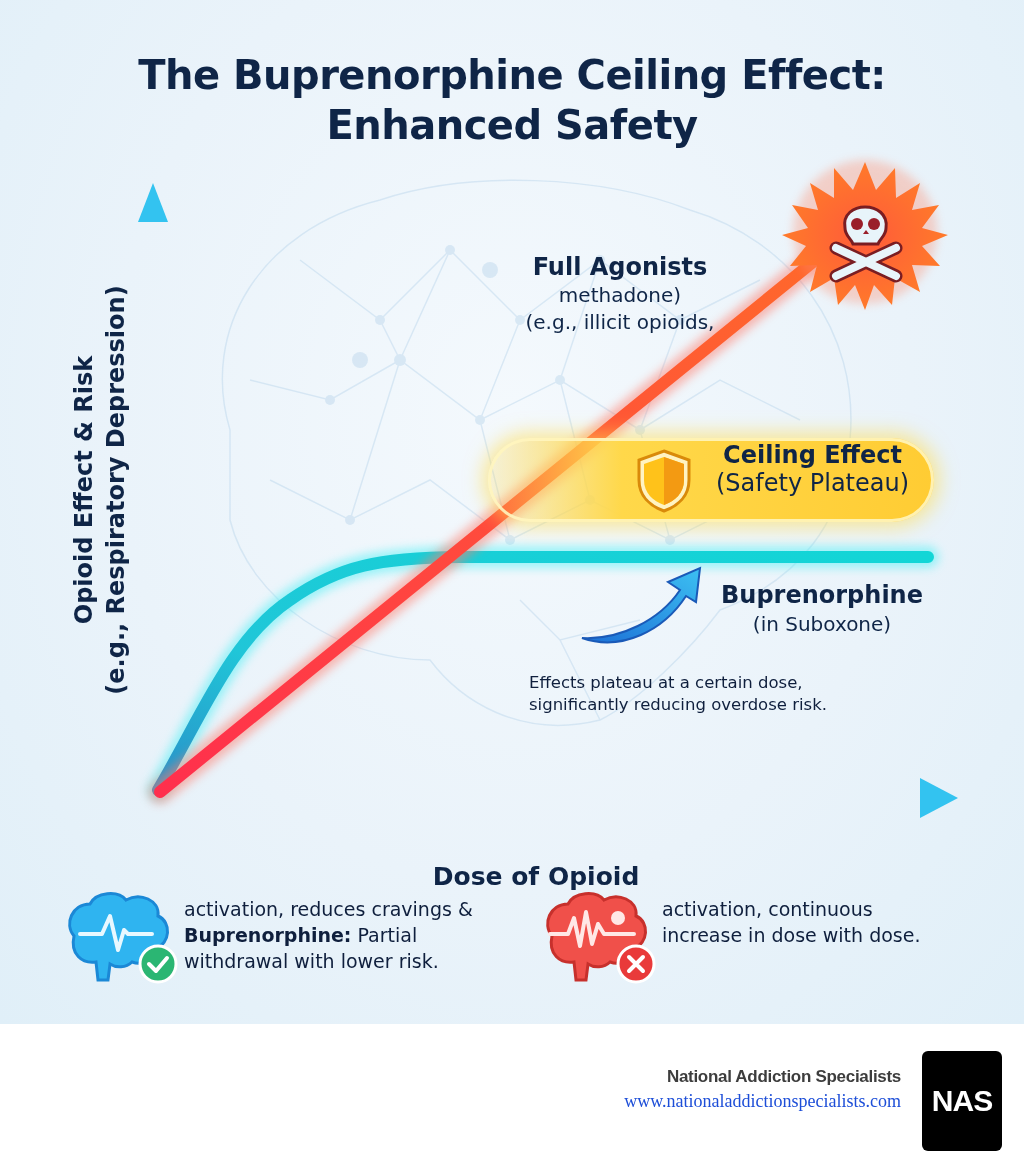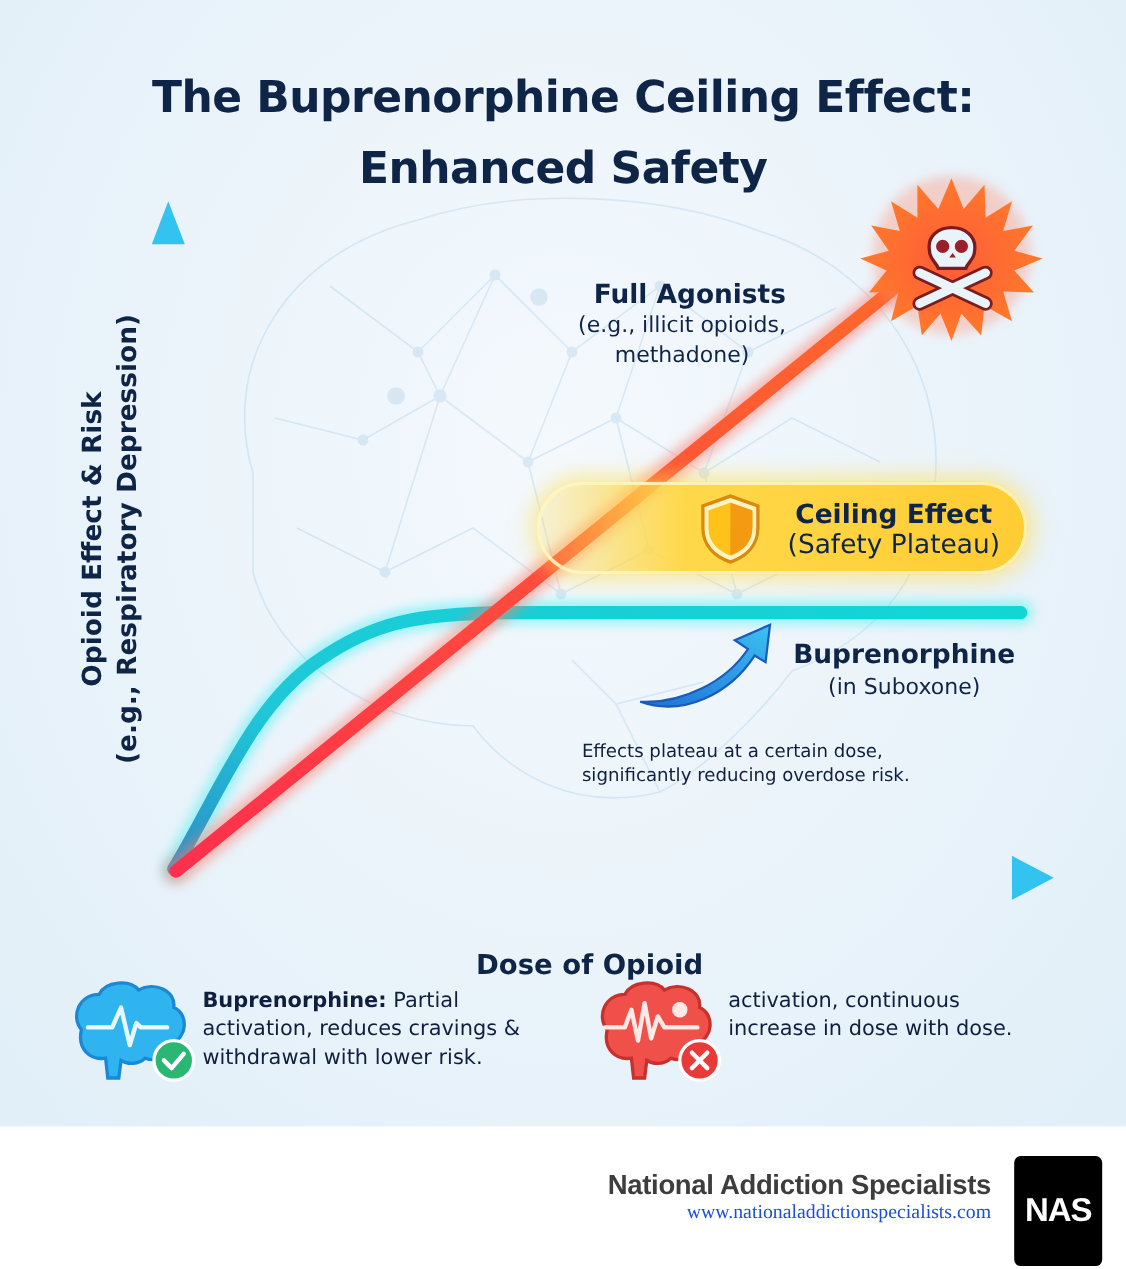--- a/index.html
+++ b/index.html
@@ -13,46 +13,46 @@
     .canvas {
       position: absolute; left: 0; top: 0; width: 1024px; height: 1024px;
       background: radial-gradient(ellipse at 50% 40%, #f4f9fd 0%, #eaf3fa 55%, #e0eff8 100%);
       overflow: hidden;
     }
     .title {
       position: absolute; left: 0; top: 50px; width: 1024px;
       text-align: center; font-weight: bold; font-size: 40px; line-height: 50px;
       color: #0f2547; letter-spacing: -0.5px;
     }
-    .title div { white-space: nowrap; margin-top: 14px; }
+    .title div { white-space: nowrap; }
     .chart-svg { position: absolute; left: 0; top: 0; width: 1024px; height: 1024px; }
     .y-label {
       position: absolute; left: 100px; top: 490px;
       transform: translate(-50%, -50%) rotate(-90deg);
       text-align: center; font-weight: bold; font-size: 24px; line-height: 32px;
       color: #0f2547; white-space: nowrap;
     }
     .x-label {
       position: absolute; left: 536px; top: 862px; transform: translateX(-50%);
       font-weight: bold; font-size: 25px; color: #0f2547; white-space: nowrap;
     }
     .lbl-full {
       position: absolute; left: 620px; top: 252px; transform: translateX(-50%);
       text-align: center; white-space: nowrap; color: #0f2547;
     }
-    .lbl-full .h { font-weight: bold; font-size: 24px; line-height: 30px; text-align: right; }
+    .lbl-full .h { font-weight: bold; font-size: 24px; line-height: 30px; }
     .lbl-full .s { font-size: 20px; line-height: 27px; }
     .ceiling {
       position: absolute; left: 488px; top: 438px; width: 446px; height: 84px;
       border-radius: 42px;
       background: linear-gradient(90deg, rgba(255,214,70,0.2) 0%, #ffd84a 30%, #ffcc33 100%);
       box-shadow: 0 0 18px 6px rgba(255,220,80,0.55), inset 0 0 0 3px rgba(255,245,190,0.9);
     }
     .ceiling .txt {
-      position: absolute; left: 228px; top: 14px; text-align: center; color: #0f2547; white-space: nowrap;
+      position: absolute; left: 228px; top: 2px; text-align: center; color: #0f2547; white-space: nowrap;
     }
     .ceiling .h { font-weight: bold; font-size: 24px; line-height: 30px; }
     .ceiling .s { font-size: 24px; line-height: 26px; }
     .ceiling .shield { position: absolute; left: 146px; top: 10px; width: 60px; height: 66px; }
     .lbl-bup {
       position: absolute; left: 822px; top: 580px; transform: translateX(-50%);
       text-align: center; white-space: nowrap; color: #0f2547;
     }
     .lbl-bup .h { font-weight: bold; font-size: 24px; line-height: 30px; }
     .lbl-bup .s { font-size: 20px; line-height: 28px; }
@@ -62,21 +62,21 @@
     }
     .legend-item { position: absolute; top: 888px; display: flex; align-items: flex-start; }
     .legend-item .icon { width: 124px; height: 100px; position: relative; }
     .legend-item .text { font-size: 19px; line-height: 26px; color: #0f1f3d; white-space: nowrap; padding-top: 8px; }
     .legend-item .text b { font-weight: bold; }
     .legend-bup { left: 60px; }
     .legend-full { left: 538px; }
     .footer-brand {
       position: absolute; right: 123px; top: 1064px; text-align: right;
     }
-    .footer-brand .name { font-family: "Liberation Sans", sans-serif; font-weight: bold; font-size: 25px; color: #3d3d3d; line-height: 26px; letter-spacing: -0.3px;}
+    .footer-brand .name { font-family: "Liberation Sans", sans-serif; font-weight: bold; font-size: 17px; color: #3d3d3d; line-height: 26px; letter-spacing: -0.3px;}
     .footer-brand .url { font-family: Liberation Serif, serif; font-size: 18px; color: #1d4ed8; line-height: 22px; margin-left: 36px; }
     .nas-logo {
       position: absolute; left: 922px; top: 1051px; width: 80px; height: 100px;
       background: #000; border-radius: 6px; color: #fff;
       display: flex; align-items: center; justify-content: center;
       font-family: "Liberation Sans", sans-serif; font-weight: bold; font-size: 30px; letter-spacing: -1px;
     }
   </style>
 </head>
 <body>
@@ -192,22 +192,22 @@
   </svg>
 
   <div class="y-label">
     <div>Opioid Effect &amp; Risk</div>
     <div>(e.g., Respiratory Depression)</div>
   </div>
   <div class="x-label">Dose of Opioid</div>
 
   <div class="lbl-full">
     <div class="h">Full Agonists</div>
+    <div class="s">methadone)</div>
     <div class="s">(e.g., illicit opioids,</div>
-    <div class="s">methadone)</div>
   </div>
 
   <div class="ceiling">
     <svg class="shield" viewBox="0 0 60 66">
       <path d="M30 3 L55 12 L55 32 C55 48 44 58 30 63 C16 58 5 48 5 32 L5 12 Z" fill="#fff3c2" stroke="#d98a0a" stroke-width="3"></path>
       <path d="M30 9 L50 16 L50 32 C50 45 41 53 30 57 C19 53 10 45 10 32 L10 16 Z" fill="#ffc21a"></path>
       <path d="M30 9 L50 16 L50 32 C50 45 41 53 30 57 Z" fill="#f39a12"></path>
     </svg>
     <div class="txt">
       <div class="h">Ceiling Effect</div>
@@ -226,22 +226,22 @@
   </div>
 
   <div class="legend-item legend-bup">
     <svg class="icon" viewBox="0 0 124 100">
       <path d="M14 48 C4 36 12 16 30 16 C36 4 58 2 66 12 C80 4 100 12 98 28 C112 34 110 56 96 60 C96 72 82 78 72 74 C66 80 56 80 50 76 L48 92 L38 92 L36 74 C22 76 10 66 14 48 Z" fill="#2fb4f0" stroke="#1b88d6" stroke-width="3"></path>
       <path d="M20 46 L42 46 L50 28 L58 62 L64 42 L68 46 L92 46" fill="none" stroke="#e8f8ff" stroke-width="4" stroke-linecap="round" stroke-linejoin="round"></path>
       <circle cx="98" cy="76" r="18" fill="#2bb673" stroke="#ffffff" stroke-width="3"></circle>
       <path d="M89 76 L96 83 L107 70" fill="none" stroke="#ffffff" stroke-width="4" stroke-linecap="round" stroke-linejoin="round"></path>
     </svg>
     <div class="text">
+      <div>activation, reduces cravings &amp;</div>
       <div><b>Buprenorphine:</b><span> Partial</span></div>
-      <div>activation, reduces cravings &amp;</div>
       <div>withdrawal with lower risk.</div>
     </div>
   </div>
 
   <div class="legend-item legend-full">
     <svg class="icon" viewBox="0 0 124 100">
       <path d="M14 48 C4 36 12 16 30 16 C36 4 58 2 66 12 C80 4 100 12 98 28 C112 34 110 56 96 60 C96 72 82 78 72 74 C66 80 56 80 50 76 L48 92 L38 92 L36 74 C22 76 10 66 14 48 Z" fill="#f0504a" stroke="#c7302c" stroke-width="3"></path>
       <path d="M12 46 L30 46 L36 30 L42 58 L48 24 L54 56 L60 36 L66 46 L96 46" fill="none" stroke="#ffe8e6" stroke-width="4" stroke-linecap="round" stroke-linejoin="round"></path>
       <circle cx="80" cy="30" r="7" fill="#ffe8e6"></circle>
       <circle cx="98" cy="76" r="18" fill="#e93a3a" stroke="#ffffff" stroke-width="3"></circle>

